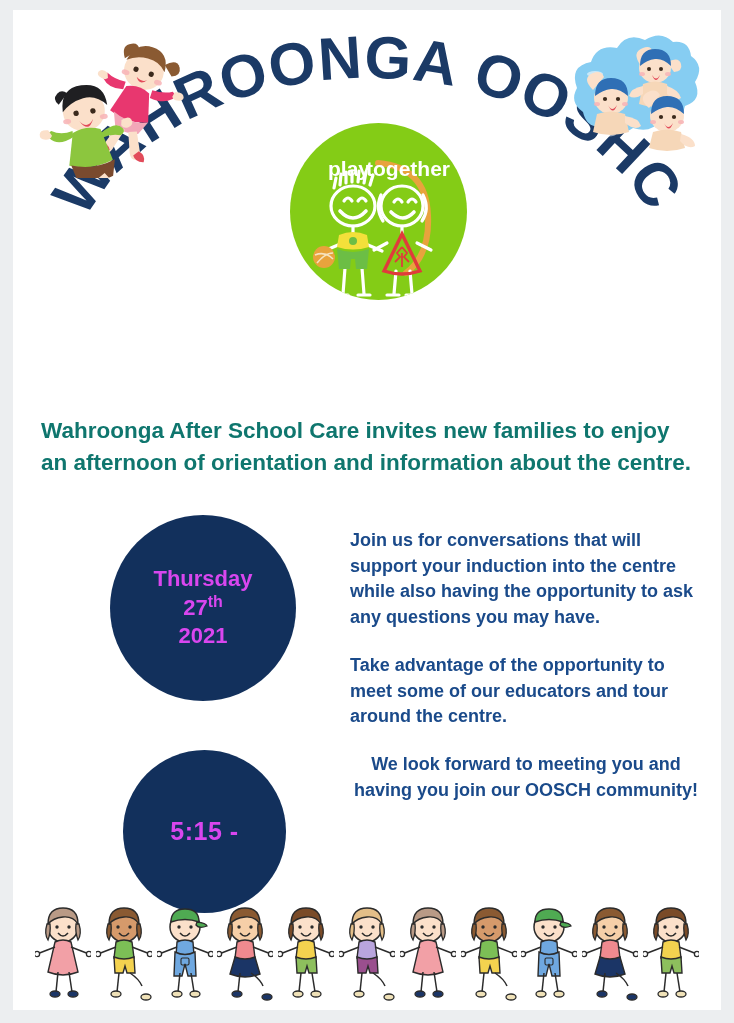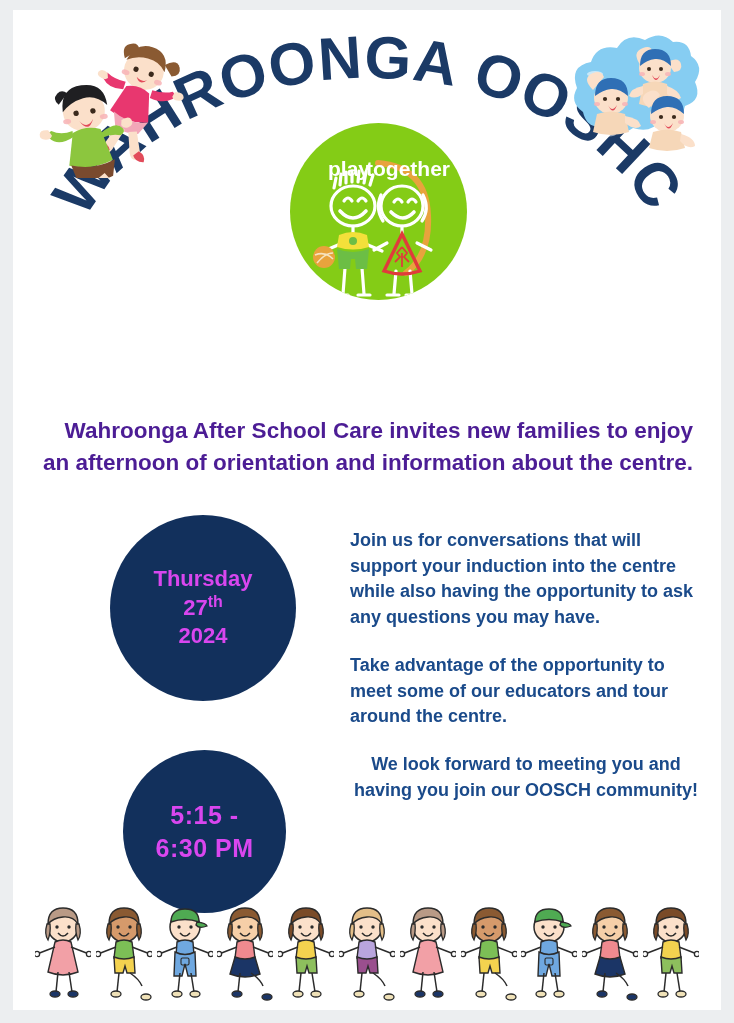--- a/index.html
+++ b/index.html
@@ -82,22 +82,22 @@
     font-weight: bold;
     line-height: 1.24;
     letter-spacing: -0.2px;
   }
 
   
   #intro {
     position: absolute;
     left: 28px; top: 405px;
     width: 652px;
-    text-align: right;
-    color: #4c1d95;
+    text-align: left;
+    color: #0f766e;
     font-size: 22.5px;
     font-weight: bold;
     line-height: 1.42;
   }
 
   
   .info-circle {
     position: absolute;
     border-radius: 50%;
     background: #12305c;
@@ -311,26 +311,25 @@
     </div>
 
 
     <div id="intro">Wahroonga After School Care invites new families to enjoy an afternoon of orientation and information about the centre.</div>
 
     <div id="date-circle" class="info-circle">
       <div>Thursday</div>
       <div>
         <span>27</span><span class="sup">th</span>
       </div>
-      <div>2024</div>
+      <div>2021</div>
     </div>
 
     <div id="time-circle" class="info-circle">
       <div>5:15 -</div>
-      <div>6:30 PM</div>
     </div>
 
     <div id="body-col">
       <p>Join us for conversations that will support your induction into the centre while also having the opportunity to ask any questions you may have.</p>
       <p>Take advantage of the opportunity to meet some of our educators and tour around the centre.</p>
       <p>We look forward to meeting you and having you join our OOSCH community!</p>
     </div>
 
     <div id="kid-row">
         <svg viewBox="0 0 56 100" class="kid">

